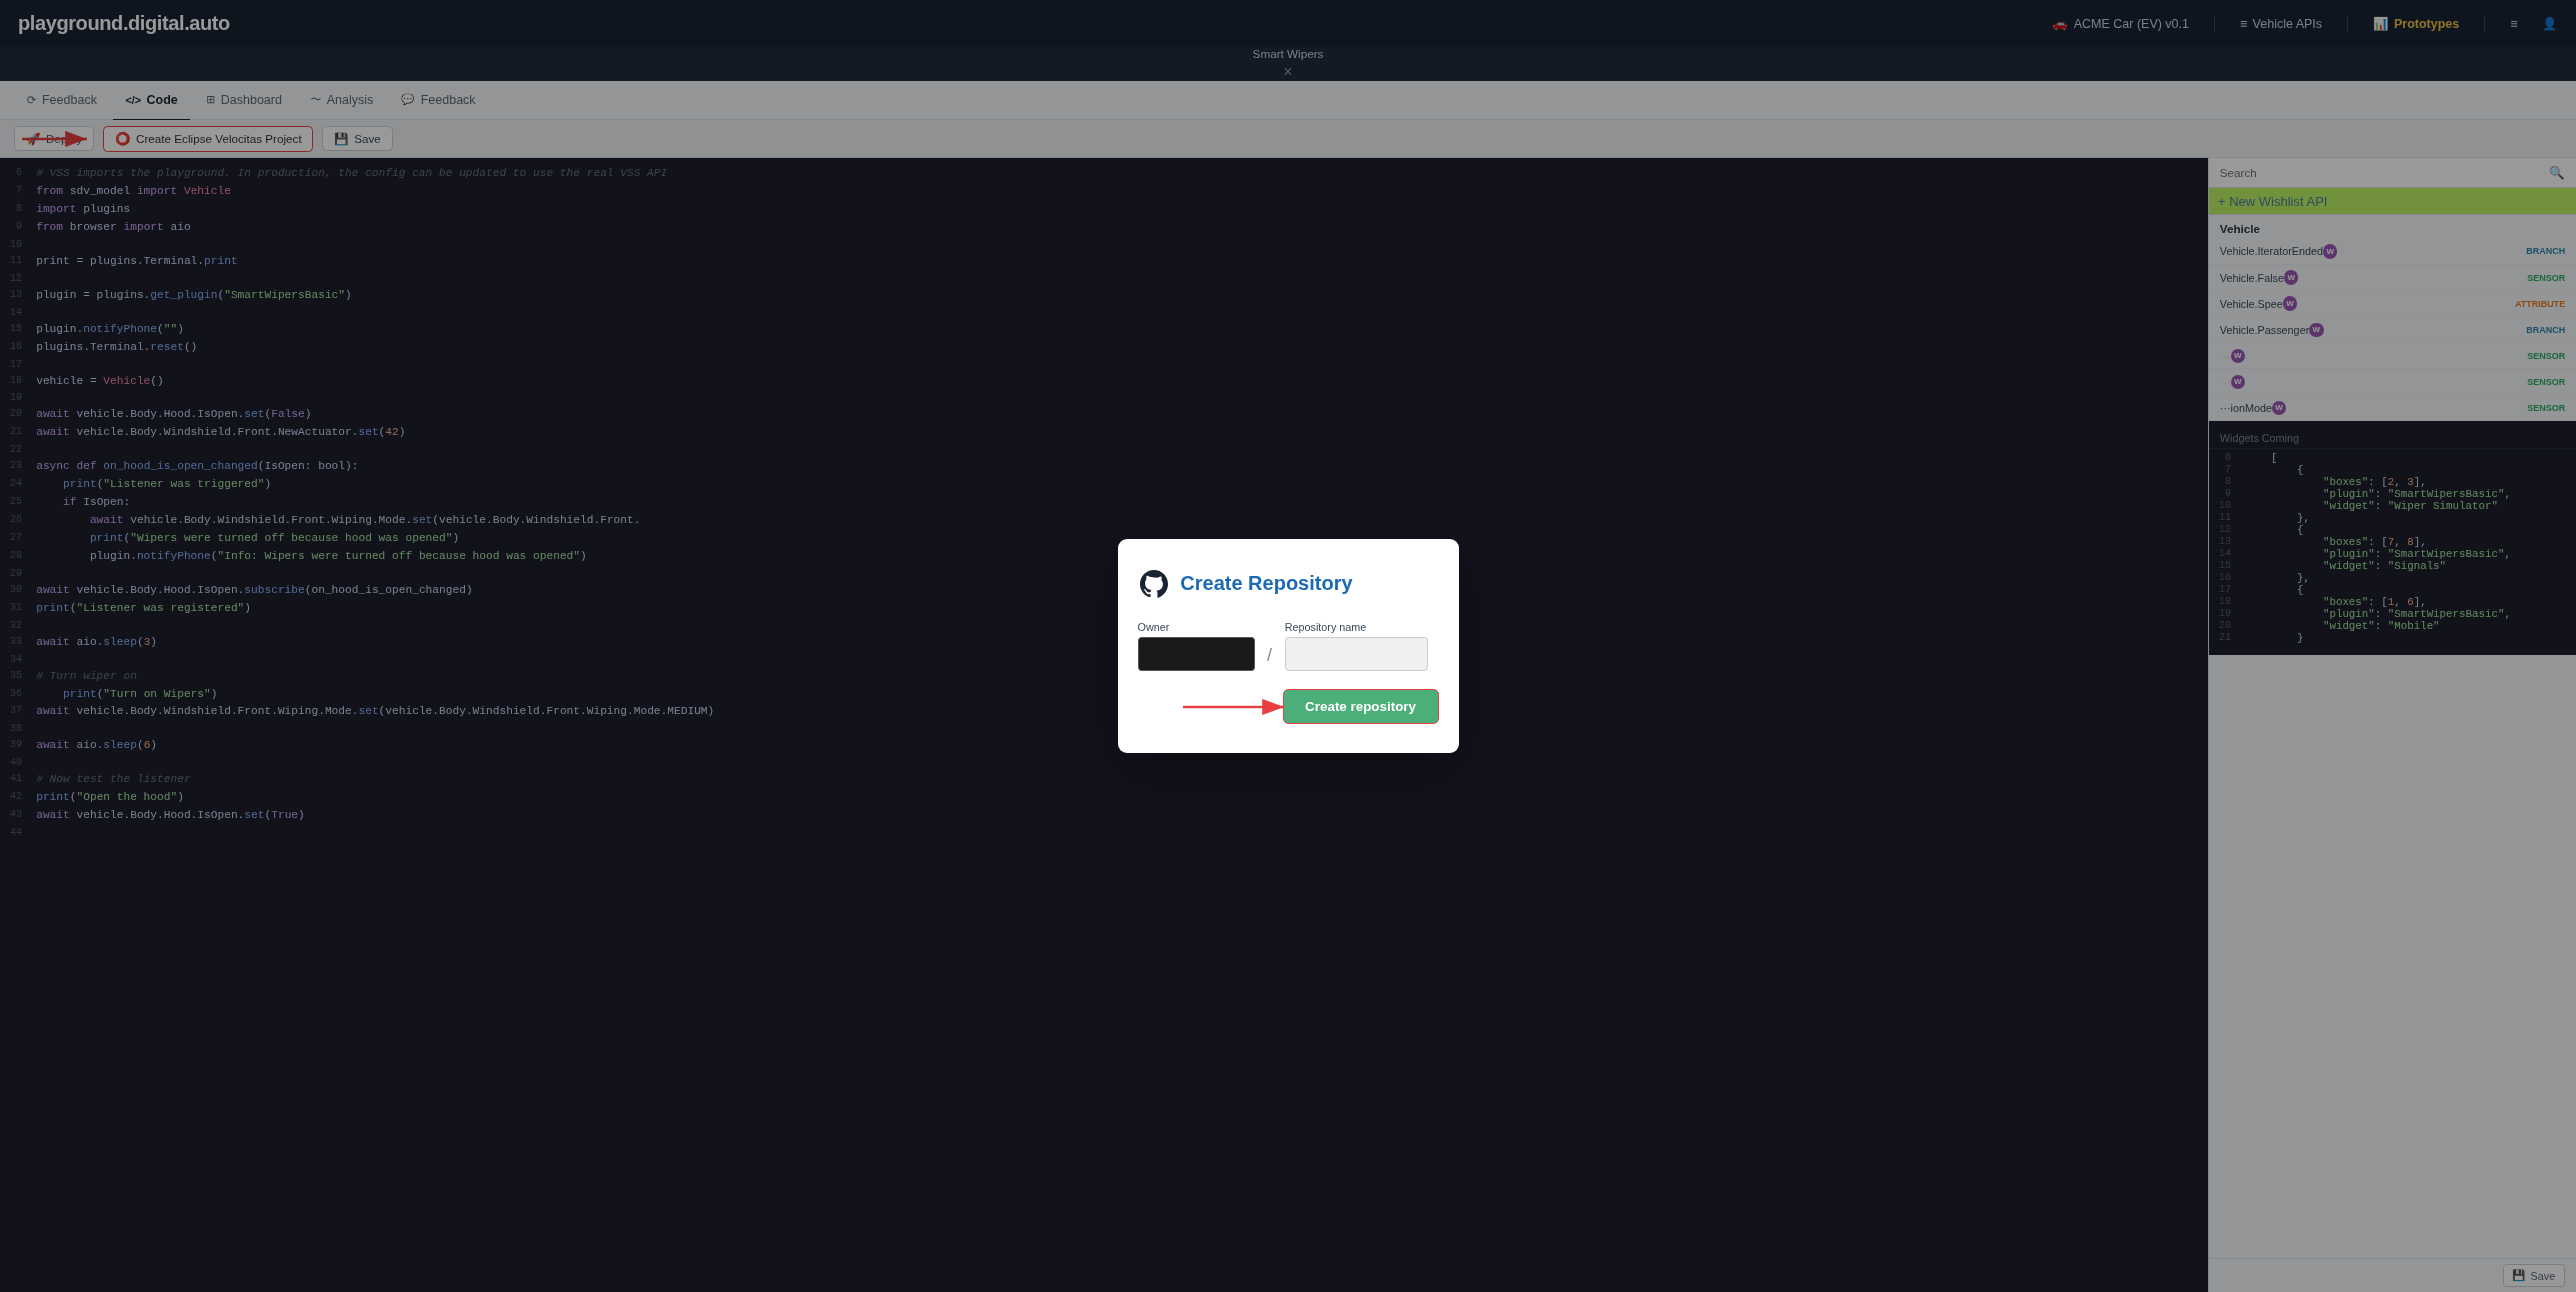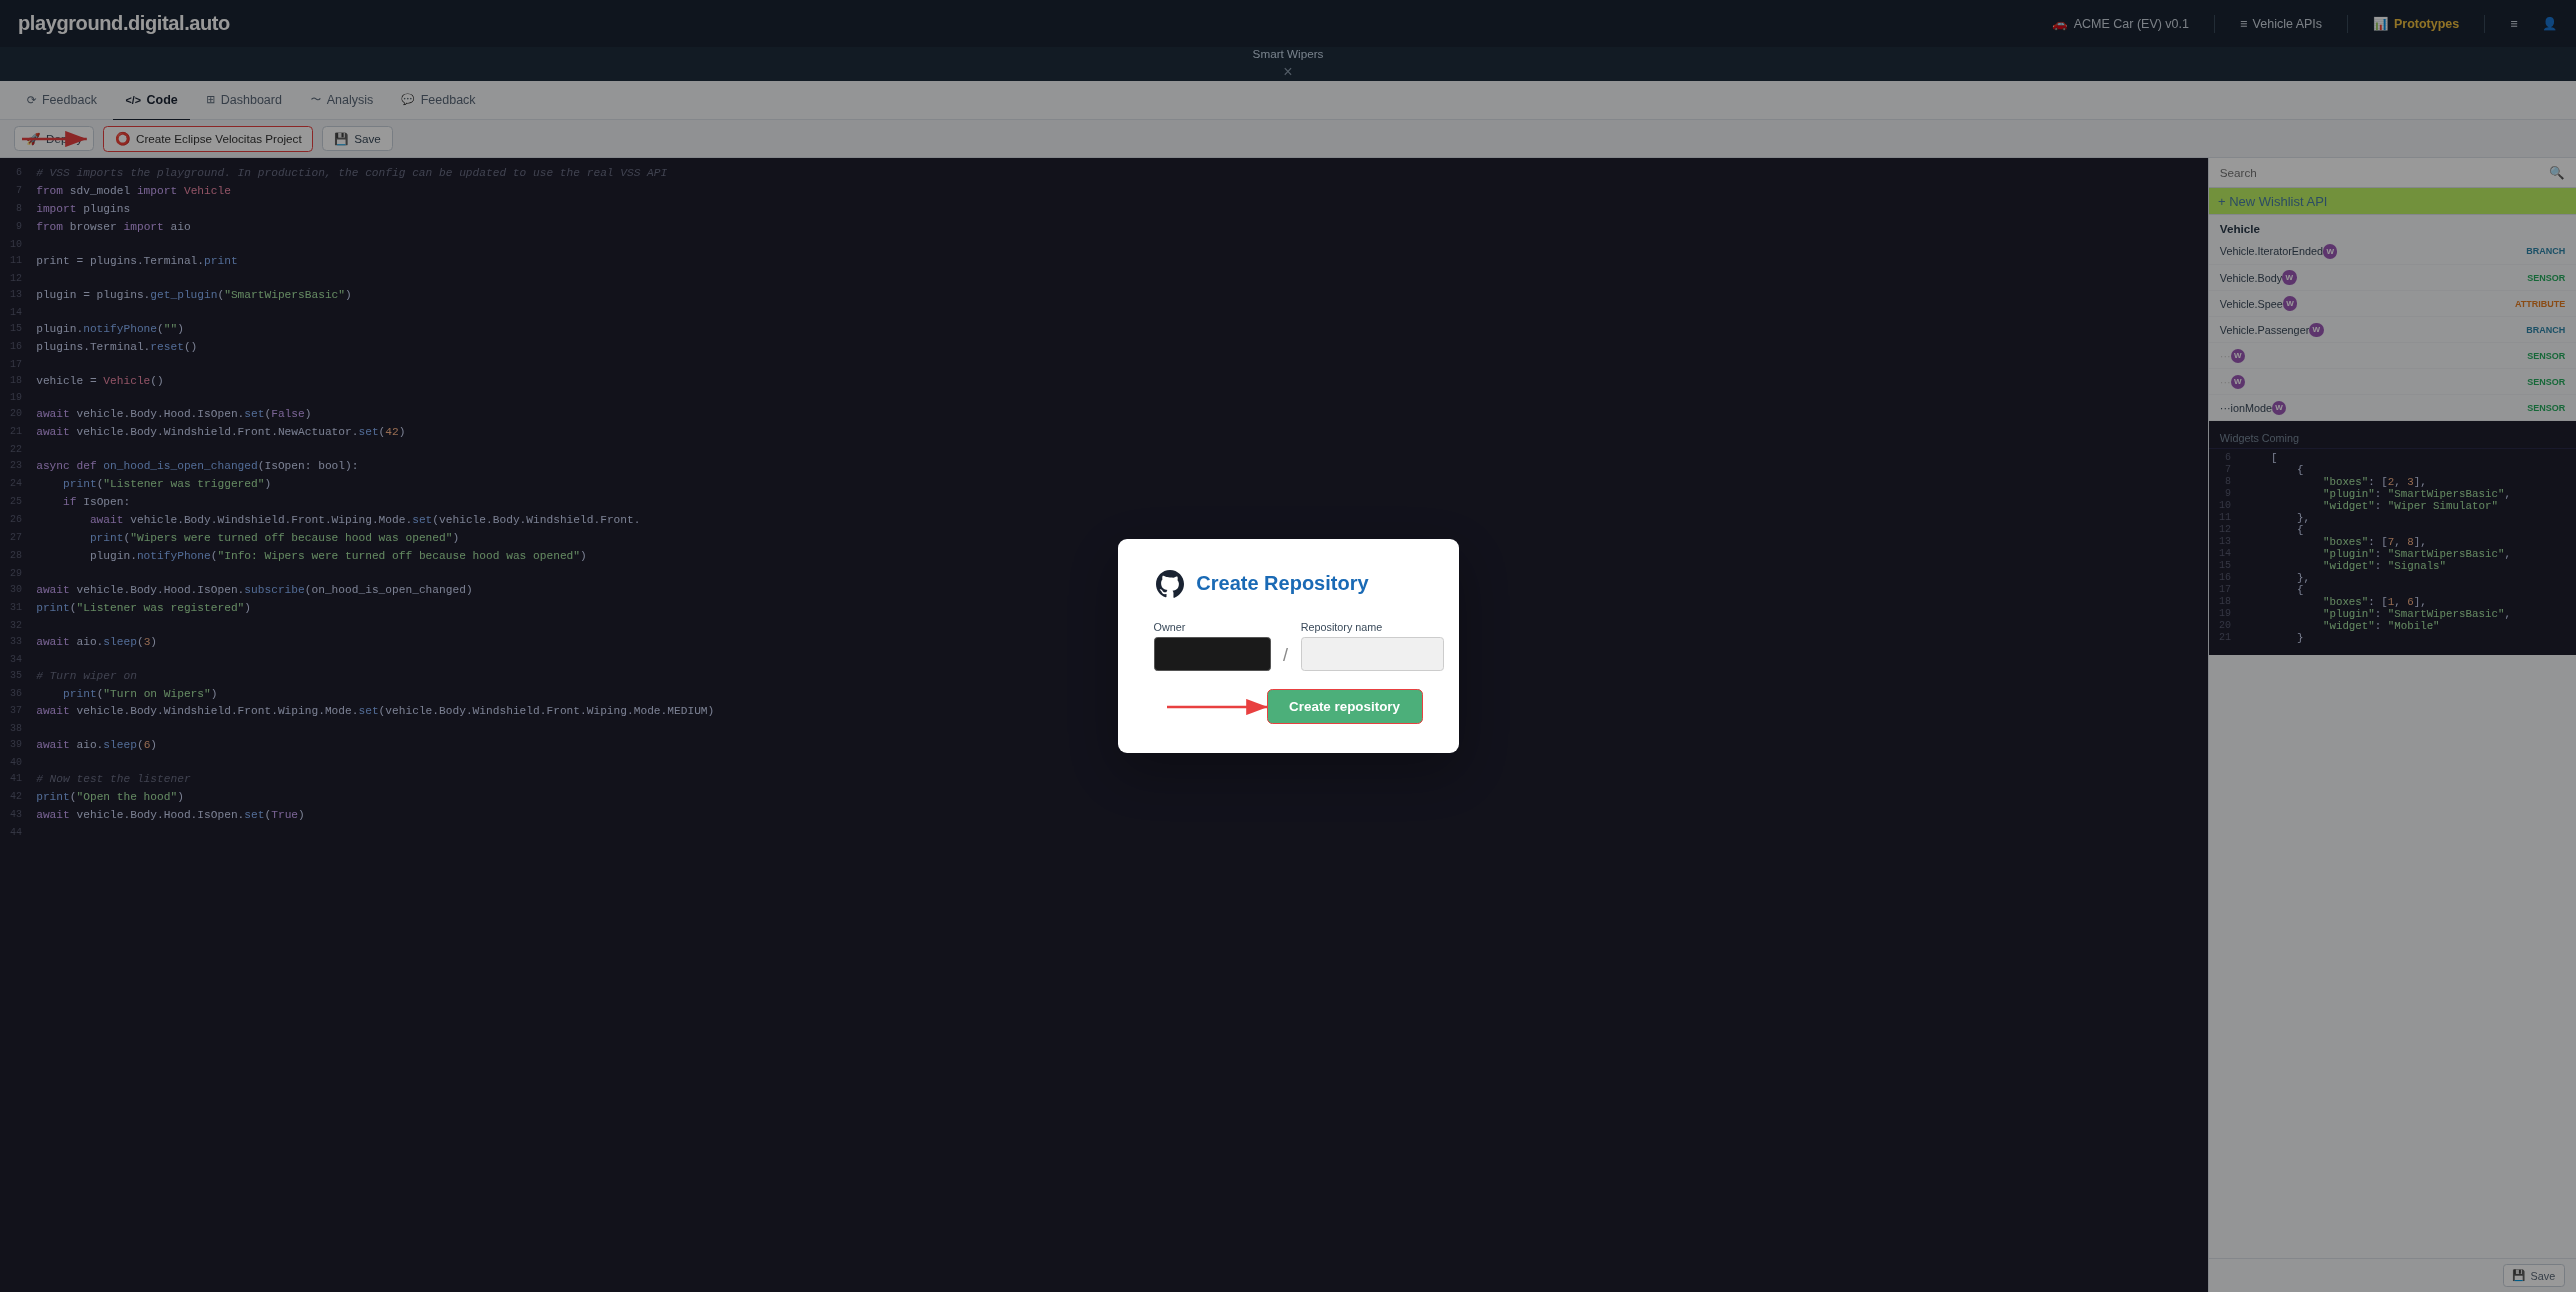--- a/index.html
+++ b/index.html
@@ -239,21 +239,21 @@
       top: 0; left: 0; right: 0; bottom: 0;
       background: rgba(0,0,0,0.4);
       z-index: 100;
       display: flex;
       align-items: center;
       justify-content: center;
     }
     .modal {
       background: white;
       border-radius: 9px;
-      padding: 29px 36px;
+      padding: 29px 20px;
       width: 341px;
       box-shadow: 0 18px 54px rgba(0,0,0,0.3);
     }
     .modal-header {
       display: flex;
       align-items: center;
       gap: 10.8px;
       margin-bottom: 21.5px;
     }
     .modal-title {
@@ -597,21 +597,21 @@
       <div class="api-item">
         <div class="api-name">
           <span>Vehicle.IteratorEnded</span>
           <span class="badge-w">W</span>
         </div>
         <span class="tag-branch">BRANCH</span>
       </div>
 
       <div class="api-item">
         <div class="api-name">
-          <span>Vehicle.Body</span>
+          <span>Vehicle.False</span>
           <span class="badge-w">W</span>
         </div>
         <span class="tag-sensor">SENSOR</span>
       </div>
 
       <div class="api-item">
         <div class="api-name">
           <span>Vehicle.Spee</span>
           <span class="badge-w">W</span>
         </div>

